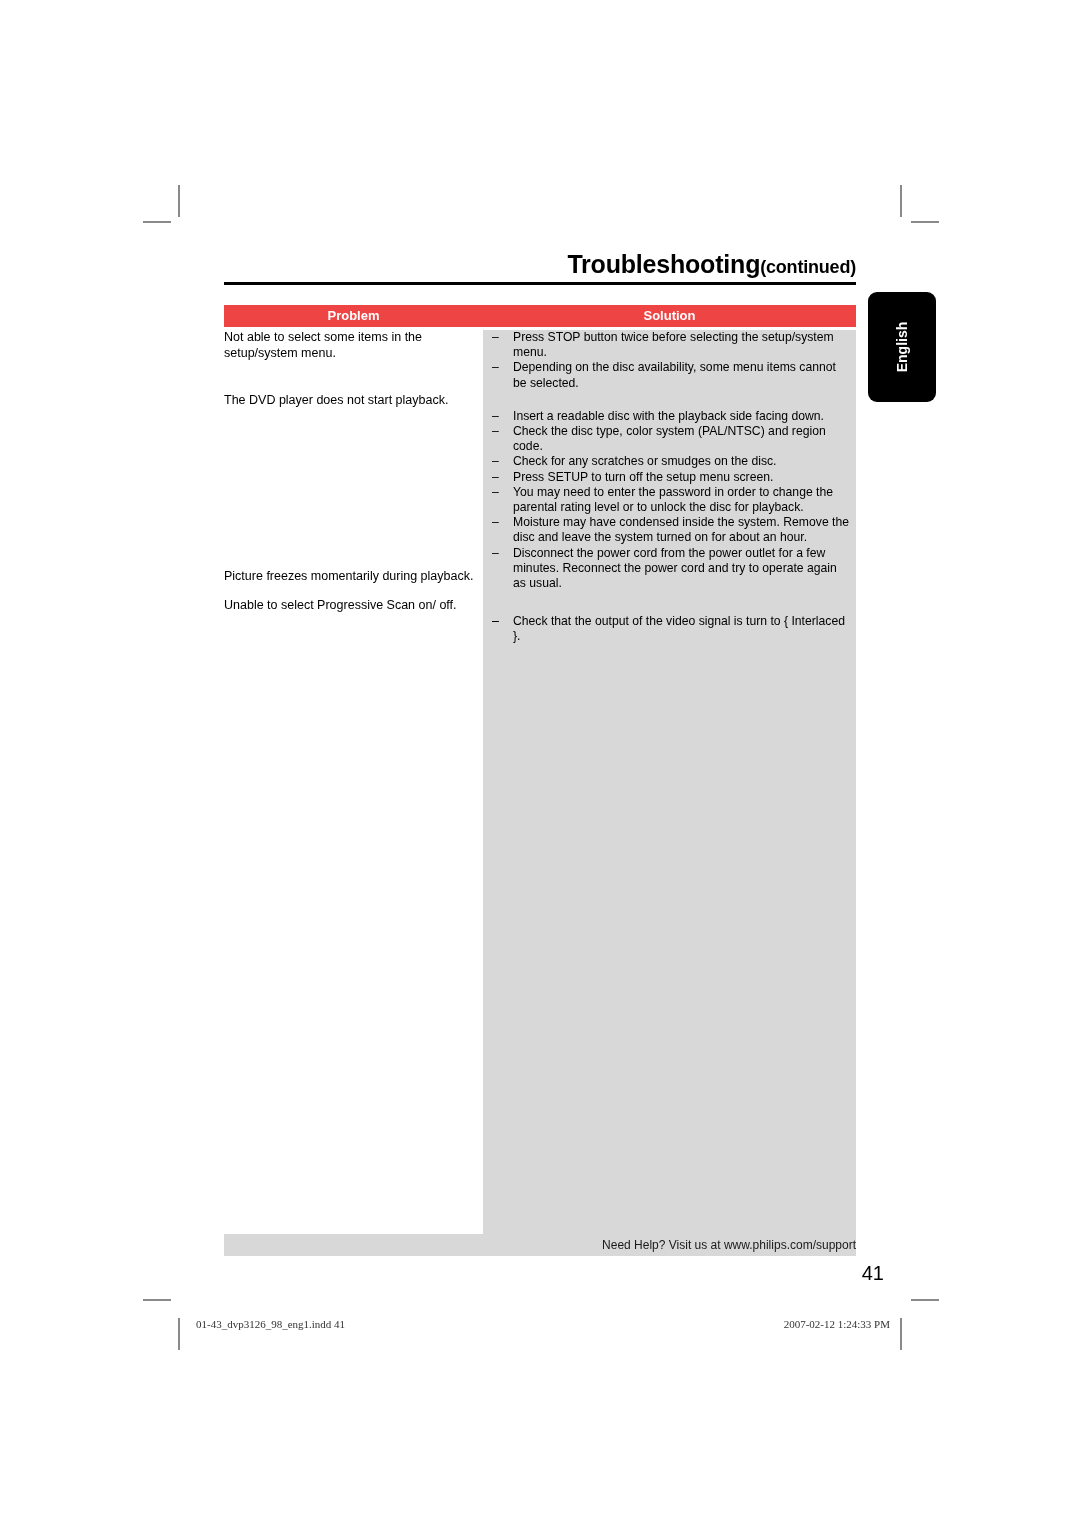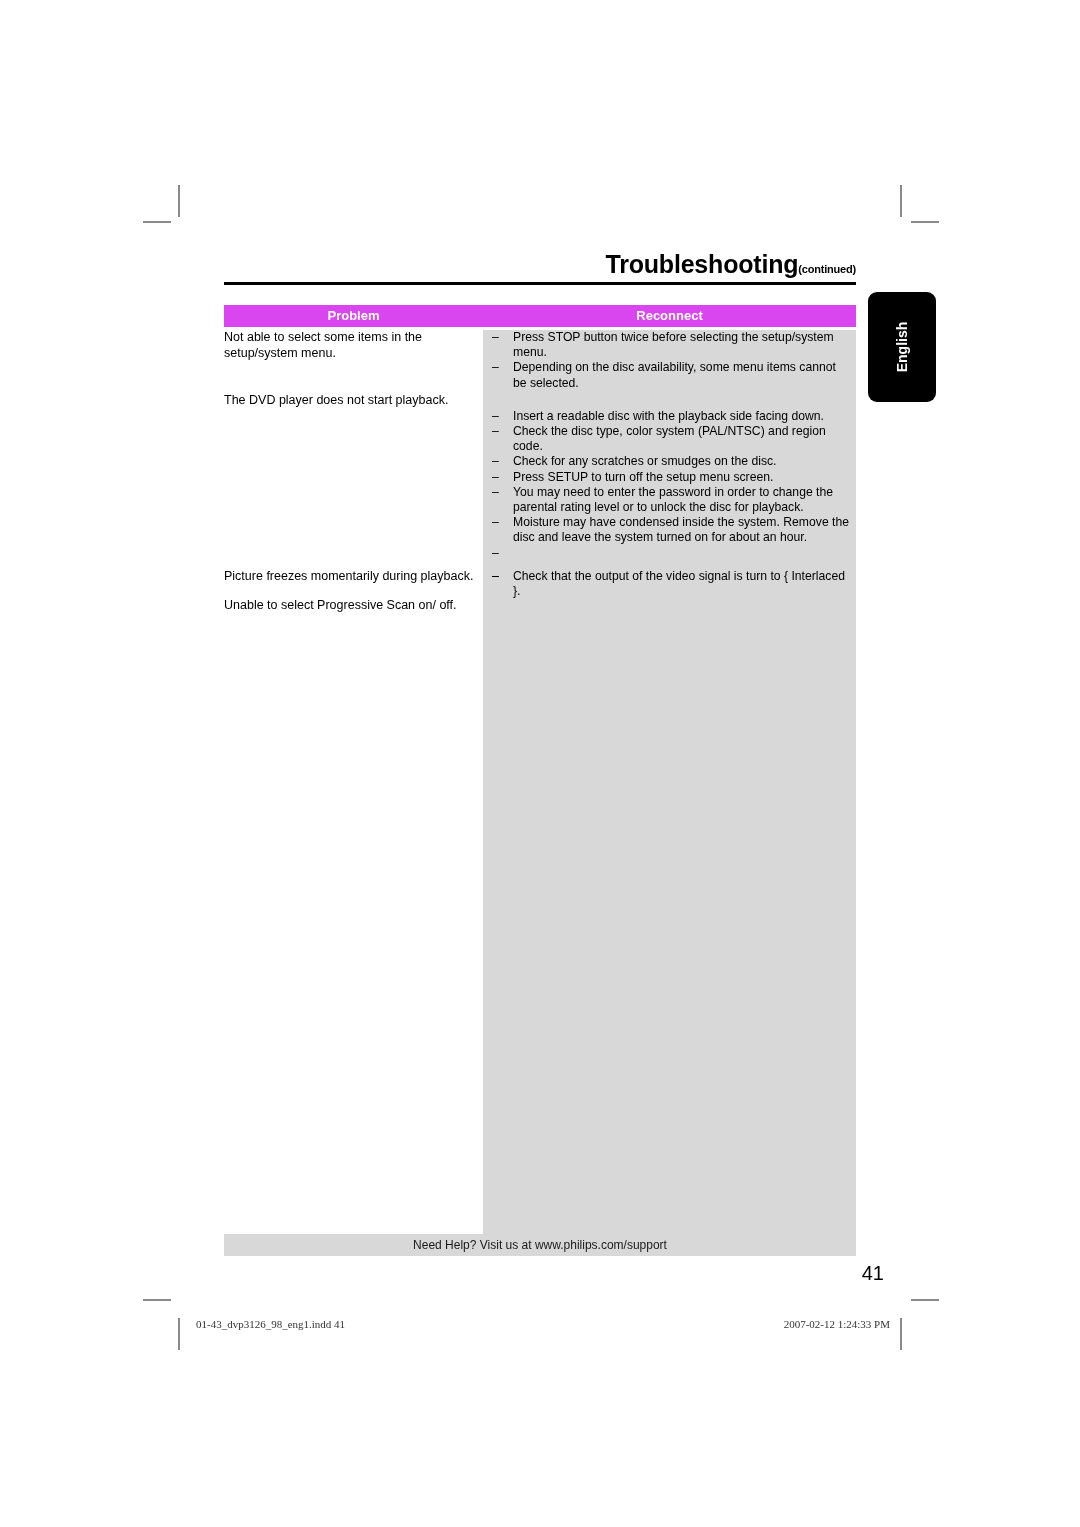--- a/index.html
+++ b/index.html
@@ -38,38 +38,38 @@
     width: 632px;
     text-align: right;
   }
   .title-line1 {
     font-size: 25px;
     font-weight: bold;
     letter-spacing: -0.2px;
     white-space: nowrap;
   }
   .title-main { font-size: 25px; font-weight: bold; margin-top: 8px; }
-  .title-cont { font-size: 11px; font-weight: bold; }
+  .title-cont { font-size: 18px; font-weight: bold; }
   .title-rule {
     position: absolute;
     left: 224px;
     top: 282px;
     width: 632px;
     height: 3px;
     background: #000000;
   }
 
   
   .table-head {
     position: absolute;
     left: 224px;
     top: 305px;
     width: 632px;
     height: 22px;
-    background: #d946ef;
+    background: #ef4444;
   }
   .table-head .col-problem,
   .table-head .col-solution {
     position: absolute;
     top: 3px;
     color: #ffffff;
     font-size: 13px;
     font-weight: bold;
     text-align: center;
   }
@@ -159,21 +159,21 @@
     top: 1234px;
     width: 632px;
     height: 22px;
     background: #d8d8d8;
   }
   .footer-text {
     position: absolute;
     left: 0;
     top: 4px;
     width: 632px;
-    text-align: center;
+    text-align: right;
     font-size: 12px;
     color: #1a1a1a;
   }
 
   .page-number {
     position: absolute;
     left: 784px;
     top: 1262px;
     width: 100px;
     text-align: right;
@@ -215,21 +215,21 @@
 
 <div class="title-block">
   <div class="title-line1">
     <span class="title-main">Troubleshooting</span><span class="title-cont">(continued)</span>
   </div>
 </div>
 <div class="title-rule"></div>
 
 <div class="table-head">
   <div class="col-problem">Problem</div>
-  <div class="col-solution">Reconnect</div>
+  <div class="col-solution">Solution</div>
 </div>
 
 <div class="solution-panel"></div>
 
 <div class="problem-col">
   <div class="problem-item p-gap-1">Not able to select some items in the setup/system menu.</div>
   <div class="problem-item p-gap-2">The DVD player does not start playback.</div>
   <div class="problem-item p-gap-3">Picture freezes momentarily during playback.</div>
   <div class="problem-item">Unable to select Progressive Scan on/ off.</div>
 </div>
@@ -267,20 +267,21 @@
     <div class="bullet">
       <span class="dash">–</span>
       <span>You may need to enter the password in order to change the parental rating level or to unlock the disc for playback.</span>
     </div>
     <div class="bullet">
       <span class="dash">–</span>
       <span>Moisture may have condensed inside the system. Remove the disc and leave the system turned on for about an hour.</span>
     </div>
     <div class="bullet">
       <span class="dash">–</span>
+      <span>Disconnect the power cord from the power outlet for a few minutes. Reconnect the power cord and try to operate again as usual.</span>
     </div>
   </div>
 
   <div class="sol-group sol-gap-b">
     <div class="bullet">
       <span class="dash">–</span>
     </div>
   </div>
 
   <div class="sol-group">

